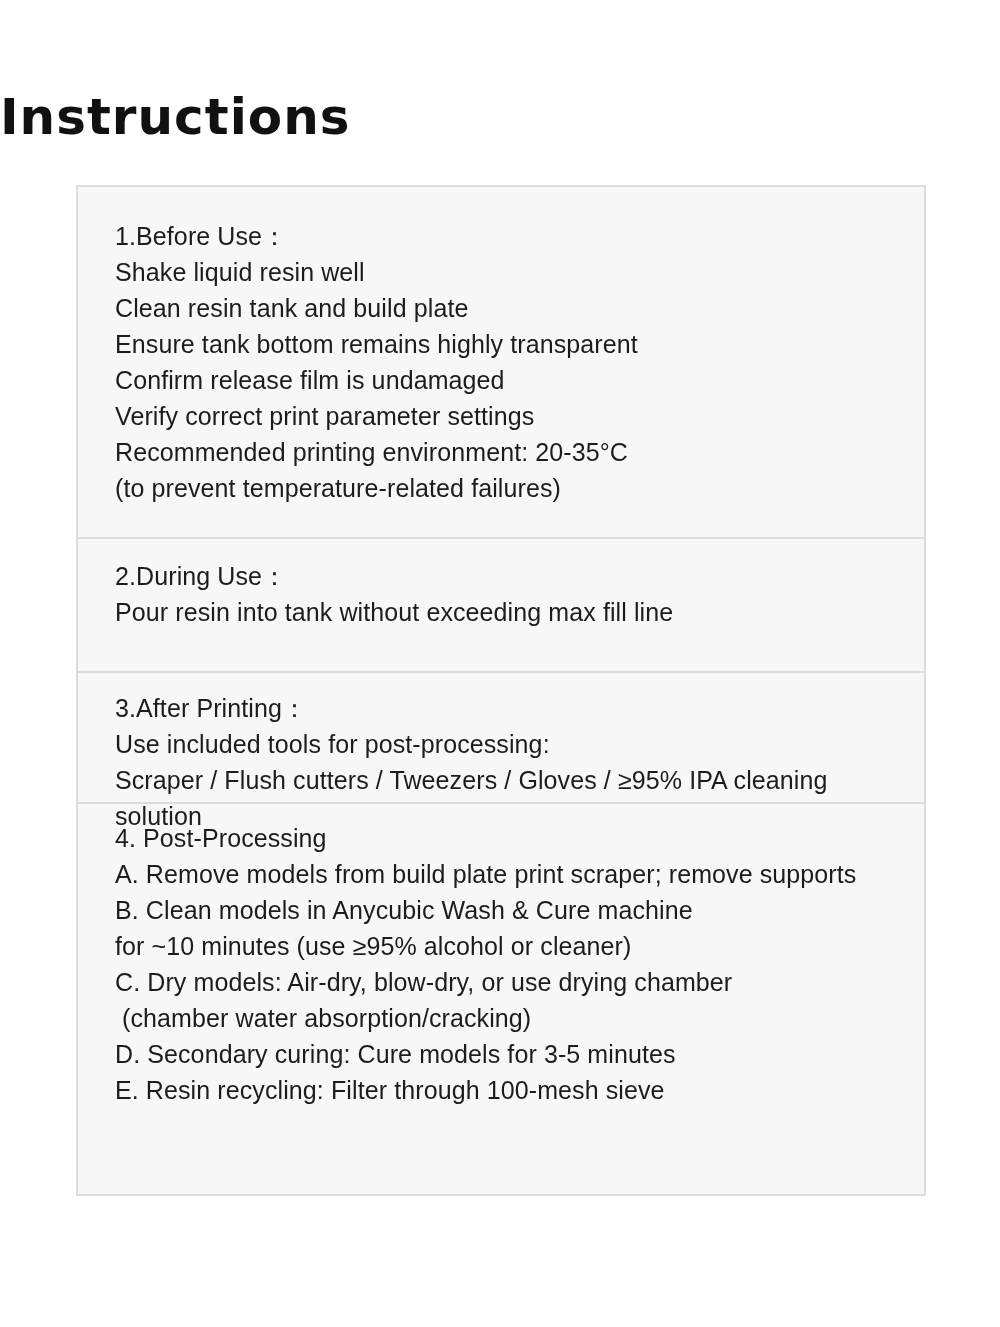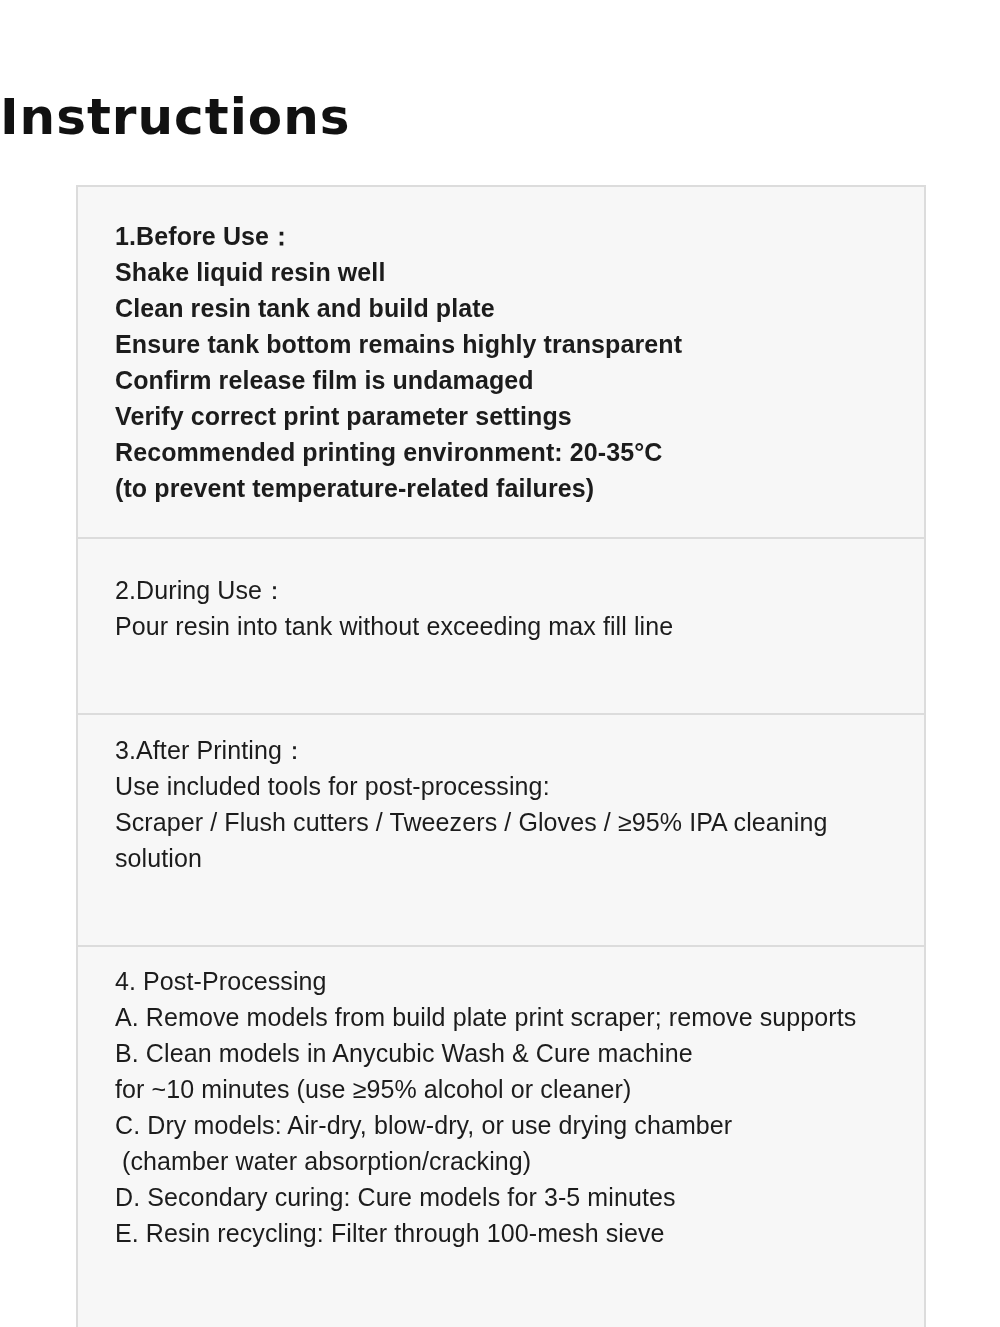--- a/index.html
+++ b/index.html
@@ -15,23 +15,23 @@
     .box {
       position: absolute; left: 76px; top: 185px; width: 846px;
       border: 2px solid #dcdcdc; background: #f7f7f7;
     }
     .section { border-top: 2px solid #dcdcdc; padding-left: 37px; box-sizing: border-box; }
     .section:first-child { border-top: none; }
     .line {
       font-family: "Liberation Sans", sans-serif; font-size: 25px; line-height: 36px;
       white-space: pre; color: #1c1c1c; letter-spacing: 0.1px;
     }
-    .s1 { height: 350px; padding-top: 31px; font-weight: bold; }
-    .s2 { height: 176px; padding-top: 33px; }
-    .s3 { height: 232px; padding-top: 17px; }
+    .s1 { height: 350px; padding-top: 31px; }
+    .s2 { height: 134px; padding-top: 19px; }
+    .s3 { height: 131px; padding-top: 17px; }
     .s4 { height: 392px; padding-top: 16px; }
   </style>
 </head>
 <body>
 
 <h1 class="title">Instructions</h1>
 
 <div class="box">
   <div class="section s1">
     <div class="line">1.Before Use：</div>

